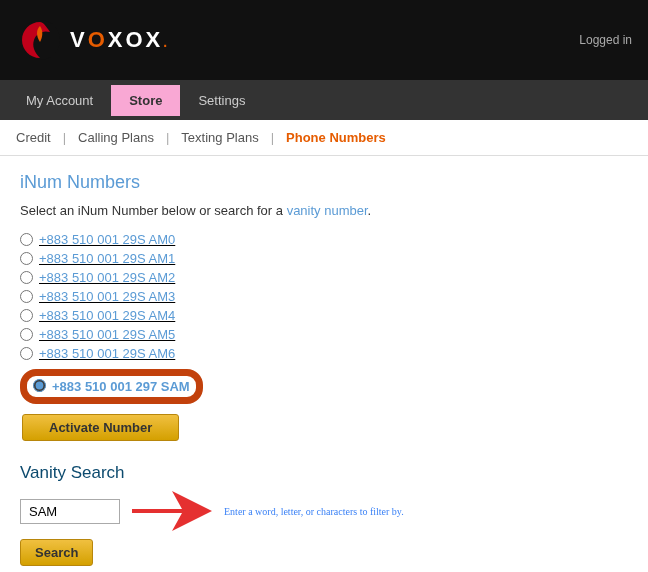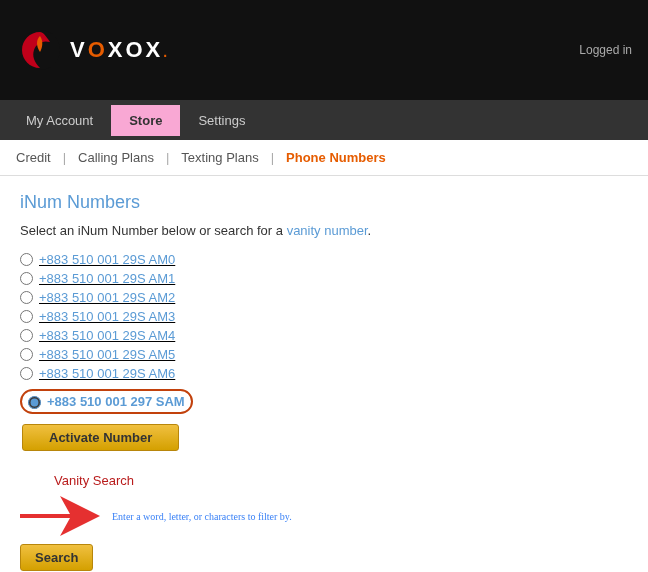--- a/index.html
+++ b/index.html
@@ -5,21 +5,21 @@
     * { margin: 0; padding: 0; box-sizing: border-box; }
     body { font-family: Arial, sans-serif; font-size: 13px; background: #fff; width: 648px; }
 
     
     .header {
       background: #111;
       padding: 2px 16px;
       display: flex;
       align-items: center;
       justify-content: space-between;
-      height: 100px;
+      height: 80px;
     }
     .logo-container {
       display: flex;
       align-items: center;
     }
     .logo-icon {
       width: 48px;
       height: 48px;
       margin-right: 6px;
     }
@@ -98,25 +98,25 @@
     }
     .number-link {
       color: #5b9bd5;
       cursor: pointer;
       text-decoration: none;
     }
 
     
     .selected-row {
       display: flex;
-      align-items: flex-end;
+      align-items: flex-start;
       margin-bottom: 4px;
       padding: 3px 6px;
       border-radius: 16px;
-      border: 2px solid #c2410c;
+      border: 7px solid #c2410c;
       width: fit-content;
       background: #fff;
     }
     .selected-row input[type="radio"] { margin-right: 6px; accent-color: #5b9bd5; }
     .selected-row .number-link { font-weight: bold; }
 
     
     .activate-btn {
       background: linear-gradient(to bottom, #f0c040, #d4a000);
       border: 1px solid #b8860b;
@@ -125,26 +125,25 @@
       font-weight: bold;
       padding: 5px 26px;
       cursor: pointer;
       border-radius: 3px;
       margin-bottom: 14px;
       margin-left: 2px;
     }
 
     
     .vanity-search-label {
-      color: #b91c1c;
-      font-size: 13px;
+      color: #0c4a6e;
+      font-size: 17px;
       cursor: pointer;
       margin-bottom: 8px;
       display: block;
-      margin-left: 34px;
     }
     .vanity-row {
       display: flex;
       align-items: center;
       gap: 12px;
       margin-bottom: 8px;
       position: relative;
     }
     .vanity-input {
       border: 1px solid #aaa;
@@ -257,20 +256,21 @@
     </div>
   </div>
 
   
   <button class="activate-btn">Activate Number</button>
 
   
   <div style="margin-top: 8px;">
     <a class="vanity-search-label">Vanity Search</a>
     <div class="vanity-row">
+      <input class="vanity-input" type="text" value="SAM" style="">
 
       <div style="position:relative; display:inline-flex; align-items:center;">
         <svg width="80" height="40" viewBox="0 0 80 40">
           <polygon points="80,20 40,0 50,18 0,18 0,22 50,22 40,40" fill="#e53030"></polygon>
         </svg>
       </div>
       <span class="vanity-desc">Enter a word, letter, or characters to filter by.</span>
     </div>
     <button class="search-btn">Search</button>
   </div>

